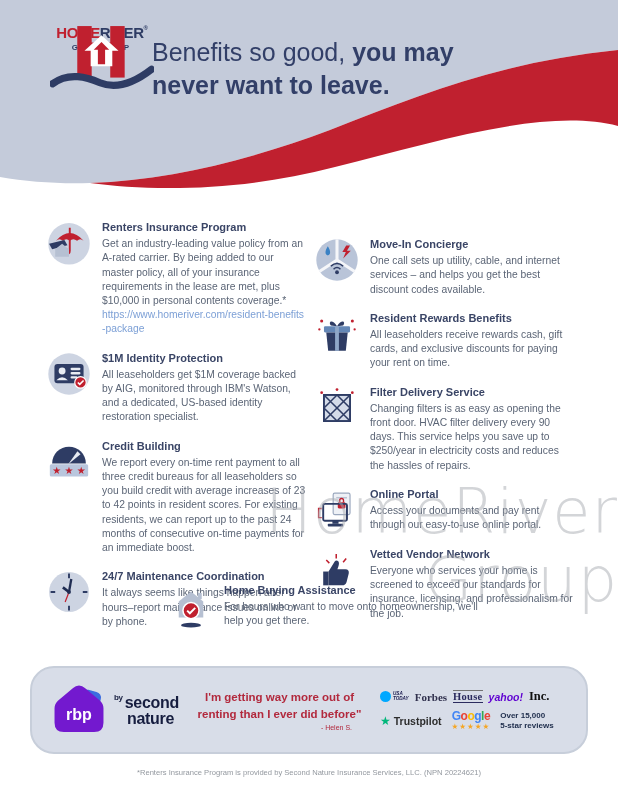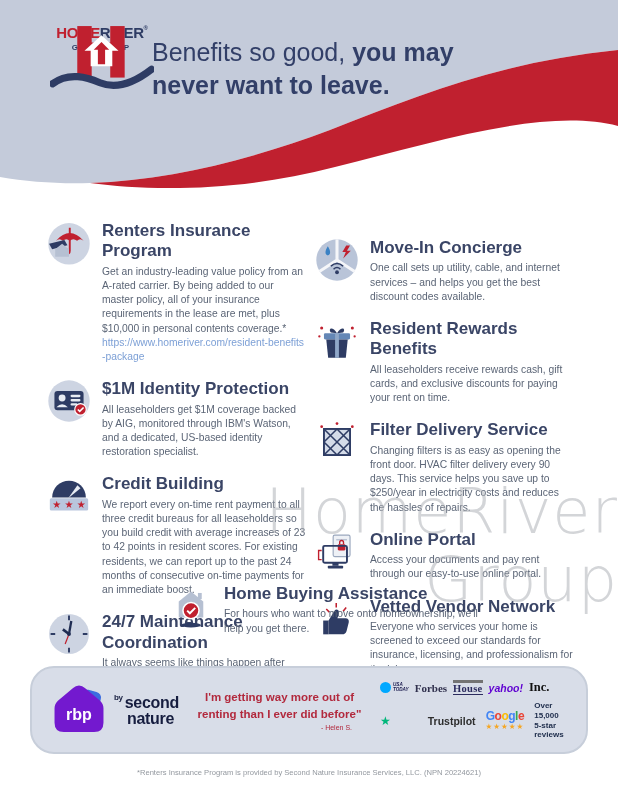--- a/index.html
+++ b/index.html
@@ -18,21 +18,21 @@
             color:#323f68;font-weight:400;}
   .headline b{font-weight:800;}
   
   .col{position:absolute;}
   .col-left{left:46px;top:220px;width:260px;}
   .col-right{left:314px;top:237px;width:262px;}
   .benefit{display:flex;gap:10px;margin-bottom:14px;}
   .bicon{flex:0 0 46px;width:46px;height:46px;}
   .bicon svg{width:46px;height:46px;}
   .btext{flex:1;min-width:0;}
-  .btitle{margin:1px 0 3px 0;font-size:17px;font-weight:700;color:#3a4566;line-height:1.2;}
+  .btitle{margin:1px 0 3px 0;font-size:11px;font-weight:700;color:#3a4566;line-height:1.2;}
   .bbody{margin:0;font-size:10.3px;line-height:1.38;color:#5b6576;}
   .blink{display:block;font-size:10.3px;line-height:1.38;color:#7da0d6;text-decoration:none;word-break:break-all;}
   .home-buy{position:absolute;left:168px;top:583px;width:310px;}
   
   .watermark{position:absolute;left:0;top:478px;width:100%;text-align:right;pointer-events:none;
              font-family:"DejaVu Sans",sans-serif;font-weight:200;font-size:62px;line-height:1.1;
              color:#a9acb2;opacity:.5;letter-spacing:1px;z-index:5;}
   
   .pill{position:absolute;left:30px;top:666px;width:558px;height:88px;background:#d8dde8;
         border:2px solid #c7ceda;border-radius:24px;box-sizing:border-box;display:flex;
@@ -43,27 +43,27 @@
   .sn-l2{margin-left:13px;}
   .quote{flex:1;text-align:center;color:#b2293d;padding:0 4px;}
   .quote-text{font-size:11.5px;font-weight:700;line-height:1.5;}
   .quote-attr{font-size:7px;font-weight:400;text-align:right;margin-top:1px;padding-right:14px;}
   .press{flex:0 0 190px;}
   .press-row1{display:flex;align-items:center;gap:6px;}
   .usat{display:flex;align-items:center;gap:2px;}
   .usat-dot{width:11px;height:11px;border-radius:50%;background:#00a8ff;}
   .usat-txt{font-size:4.6px;font-weight:800;font-style:italic;color:#1a1a4e;line-height:1.05;}
   .forbes{font-family:"Liberation Serif",serif;font-weight:700;font-size:11px;color:#31314e;}
-  .house{font-family:"Liberation Serif",serif;font-weight:700;font-size:10.5px;color:#2b2b5e;letter-spacing:.3px;border-top:3px solid #737373;border-bottom:1px solid #2b2b5e;}
+  .house{font-family:"Liberation Serif",serif;font-weight:700;font-size:10.5px;color:#2b2b5e;letter-spacing:.3px;border-top:1px solid #737373;border-bottom:1px solid #2b2b5e;}
   .yahoo{font-weight:700;font-style:italic;font-size:10.5px;color:#5f01d1;}
   .inc{font-family:"Liberation Serif",serif;font-weight:900;font-size:12.5px;color:#101010;}
   .press-row2{display:flex;align-items:center;gap:10px;margin-top:6px;}
   .tp{display:flex;align-items:center;gap:3px;}
   .tp-star{color:#00b67a;font-size:12px;}
-  .tp-label{font-size:10.5px;font-weight:600;color:#2d2d2d;margin-left:34px;}
+  .tp-label{font-size:10.5px;font-weight:600;color:#2d2d2d;}
   .google{display:flex;flex-direction:column;align-items:center;line-height:1;}
   .google-word{font-size:12px;font-weight:700;letter-spacing:-0.5px;}
   .google-stars{font-size:7.5px;color:#f5a623;letter-spacing:1px;margin-top:1px;}
   .reviews{font-size:8px;font-weight:700;color:#1c2b4a;line-height:1.2;}
   
   .footnote{position:absolute;top:768px;left:0;width:100%;text-align:center;font-size:7.6px;color:#93989f;}
 </style>
 </head>
 <body>
 

